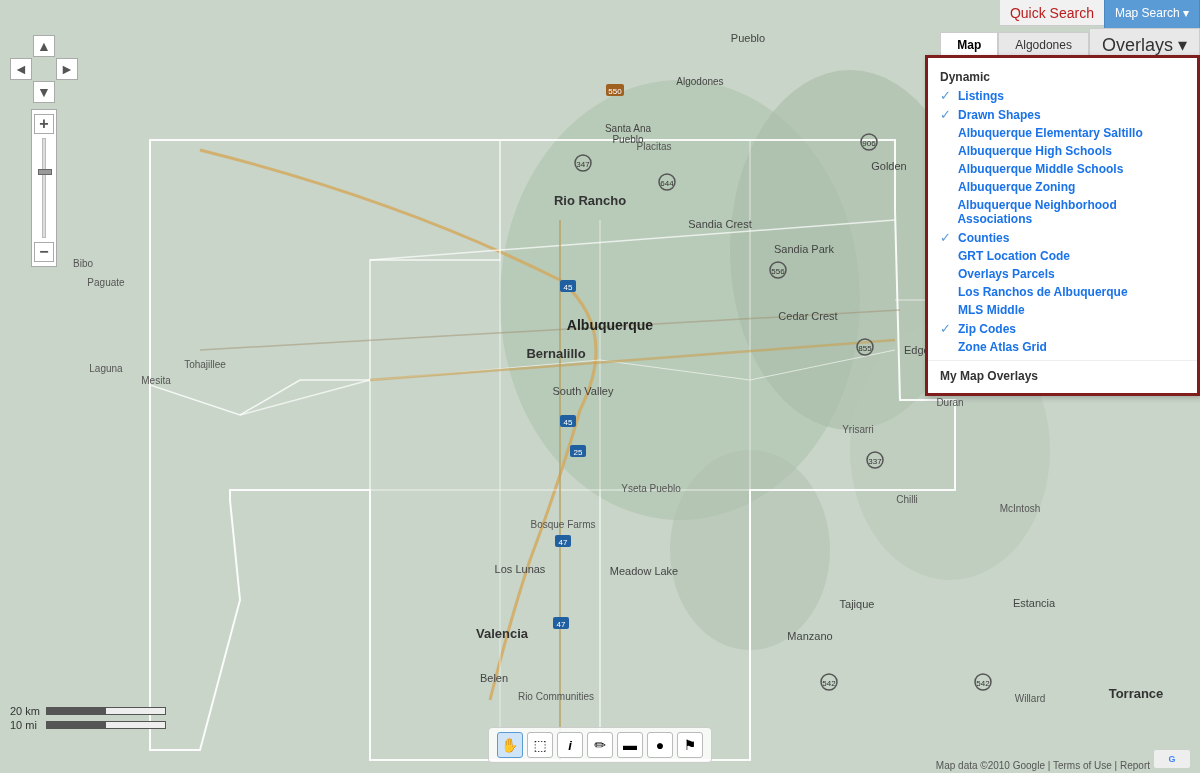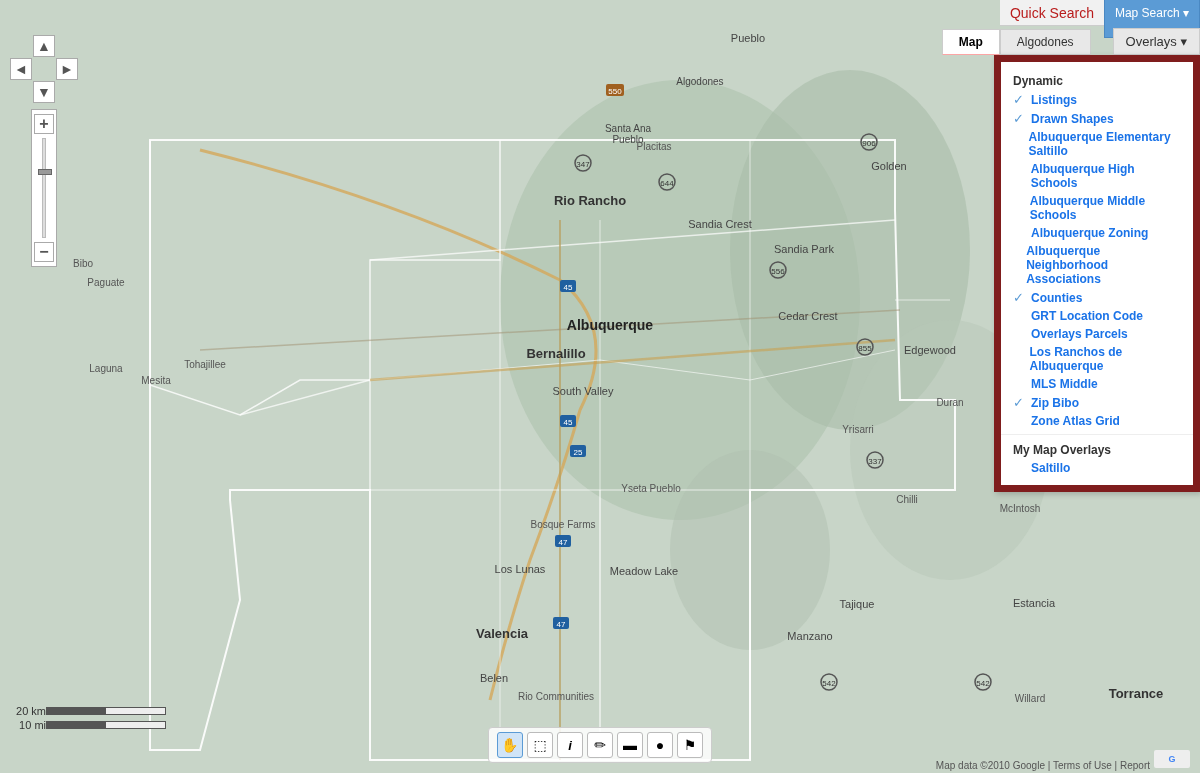--- a/index.html
+++ b/index.html
@@ -122,21 +122,20 @@
     #scale-bar {
       position: absolute;
       bottom: 40px;
       left: 10px;
       z-index: 50;
     }
     .scale-row {
       display: flex;
       align-items: center;
       margin-bottom: 2px;
-      text-align: right;
     }
     .scale-label {
       color: #333;
       font-size: 11px;
       width: 36px;
     }
     .scale-bar-graphic {
       height: 8px;
       background: linear-gradient(to right, #555 50%, #eee 50%);
       border: 1px solid #555;
@@ -220,39 +219,38 @@
       color: #333;
     }
     .map-tab.active {
       background: #fff;
       font-weight: bold;
       color: #000;
       border-bottom: 1px solid #fca5a5;
     }
     .overlays-tab {
       padding: 5px 12px;
-      font-size: 13px;
+      font-size: 18px;
       cursor: pointer;
       border: 1px solid #ccc;
       background: #e8e8e8;
       color: #333;
       display: flex;
       align-items: center;
       gap: 3px;
-      margin-left: 22px;
     }
 
     
     #overlay-panel {
       position: absolute;
       top: 55px;
       right: 0;
-      width: 206px;
+      width: 275px;
       background: white;
-      border: 7px solid #7f1d1d;
+      border: 3px solid #7f1d1d;
       box-shadow: 2px 2px 6px rgba(0,0,0,0.2);
       z-index: 300;
       padding: 8px 0;
     }
     .panel-section-title {
       font-weight: bold;
       font-size: 12px;
       color: #333;
       padding: 4px 12px 2px 12px;
     }
@@ -450,34 +448,30 @@
   <div class="panel-item">
     <span class="no-check"></span>
     <a href="#">Los Ranchos de Albuquerque</a>
   </div>
   <div class="panel-item">
     <span class="no-check"></span>
     <a href="#">MLS Middle</a>
   </div>
   <div class="panel-item">
     <span class="check">✓</span>
-    <a href="#">Zip Bibo</a>
+    <a href="#">Zip Codes</a>
   </div>
   <div class="panel-item">
     <span class="no-check"></span>
     <a href="#">Zone Atlas Grid</a>
   </div>
 
   <div class="panel-divider"></div>
 
   <div class="panel-section-title">My Map Overlays</div>
-  <div class="panel-item">
-    <span class="no-check"></span>
-    <a href="#">Saltillo</a>
-  </div>
 </div>
 
 <div id="map-controls">
 
   <div style="display:grid;grid-template-columns:22px 22px 22px;grid-template-rows:22px 22px 22px;gap:1px;margin-bottom:4px;">
     <div></div>
     <button class="nav-btn">▲</button>
     <div></div>
     <button class="nav-btn">◄</button>
     <div style="width:22px;height:22px;"></div>

